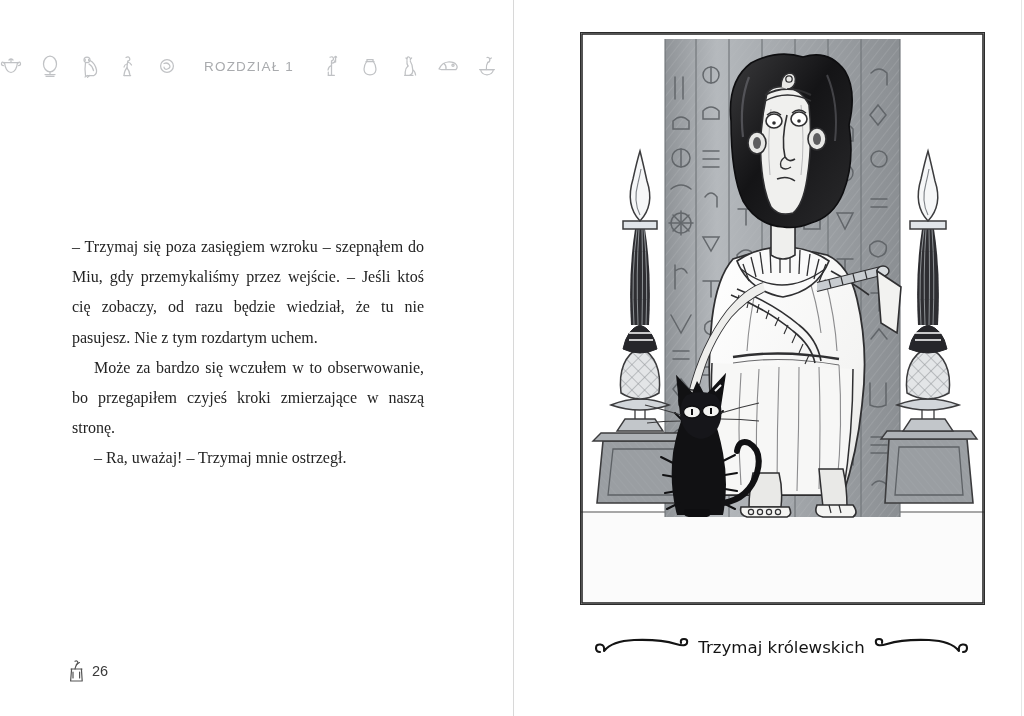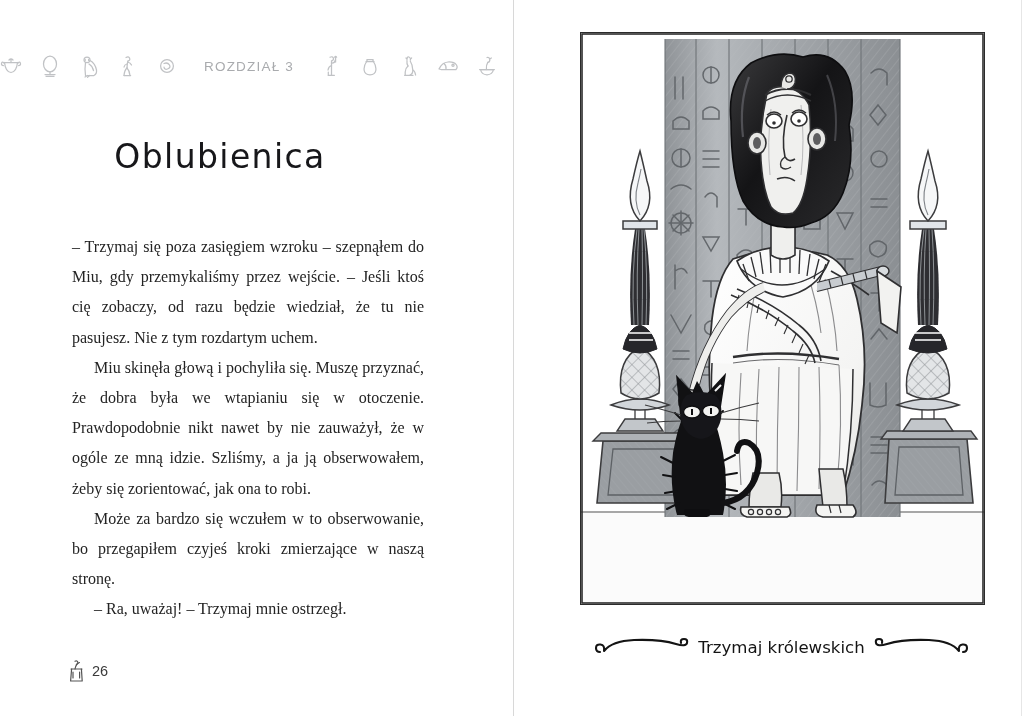--- a/index.html
+++ b/index.html
@@ -235,21 +235,21 @@
           </svg>
         </span>
         <span class="glyph">
           <svg viewBox="0 0 26 30">
             <circle cx="13" cy="15" r="6.4"></circle>
             <path d="M10 12.5 Q13.5 11 15.5 14 Q17 16.8 13.5 18 Q10.5 19 10 16.2"></path>
           </svg>
         </span>
       </div>
 
-      <span id="chapter-label">ROZDZIAŁ 3</span>
+      <span id="chapter-label">ROZDZIAŁ 1</span>
 
       <div class="glyph-row">
         <span class="glyph">
           <svg viewBox="0 0 26 30">
             <path d="M12 6.2 Q14.5 5 15.4 7 Q16 9 13.8 9.8"></path>
             <path d="M13.5 9.8 L13.5 24.3"></path>
             <path d="M13.5 12 Q16.5 12.5 17.4 9"></path>
             <path d="M13.5 14.5 Q10.5 15.5 10 19"></path>
             <path d="M10.3 24.3 L16.4 24.3"></path>
             <path d="M10.3 21 L10.3 24.3"></path>
@@ -288,25 +288,23 @@
             <path d="M13 6.5 Q15.5 6 15.8 8.5 Q16 11 13.8 11.4"></path>
             <path d="M13.8 11.4 Q12 14 12.4 18.5"></path>
             <path d="M15.5 8 L17.4 7"></path>
             <path d="M6.5 18.5 Q7.5 23.5 13 23.8 Q18.5 23.5 19.5 18.5 Z"></path>
             <path d="M5.6 18.5 L20.4 18.5"></path>
           </svg>
         </span>
       </div>
     </div>
 
-    <div id="chapter-title">Oblubienica</div>
 
     <div id="body-text">
       <p>– Trzymaj się poza zasięgiem wzroku – szepnąłem do Miu, gdy przemykaliśmy przez wejście. – Jeśli ktoś cię zobaczy, od razu będzie wiedział, że tu nie pasujesz. Nie z tym rozdartym uchem.</p>
-      <p class="indent">Miu skinęła głową i pochyliła się. Muszę przyznać, że dobra była we wtapianiu się w otoczenie. Prawdopodobnie nikt nawet by nie zauważył, że w ogóle ze mną idzie. Szliśmy, a ja ją obserwowałem, żeby się zorientować, jak ona to robi.</p>
       <p class="indent">Może za bardzo się wczułem w to obserwowanie, bo przegapiłem czyjeś kroki zmierzające w naszą stronę.</p>
       <p class="indent">– Ra, uważaj! – Trzymaj mnie ostrzegł.</p>
     </div>
 
     <div id="folio">
       <span id="folio-glyph">
         <svg viewBox="0 0 17 26">
           <path d="M7 3.2 Q9.2 2.2 9.8 4.2 Q10.2 6 8.4 6.6"></path>
           <path d="M8.6 6.6 Q7.4 8.5 7 11"></path>
           <path d="M3 11 L14 11"></path>

